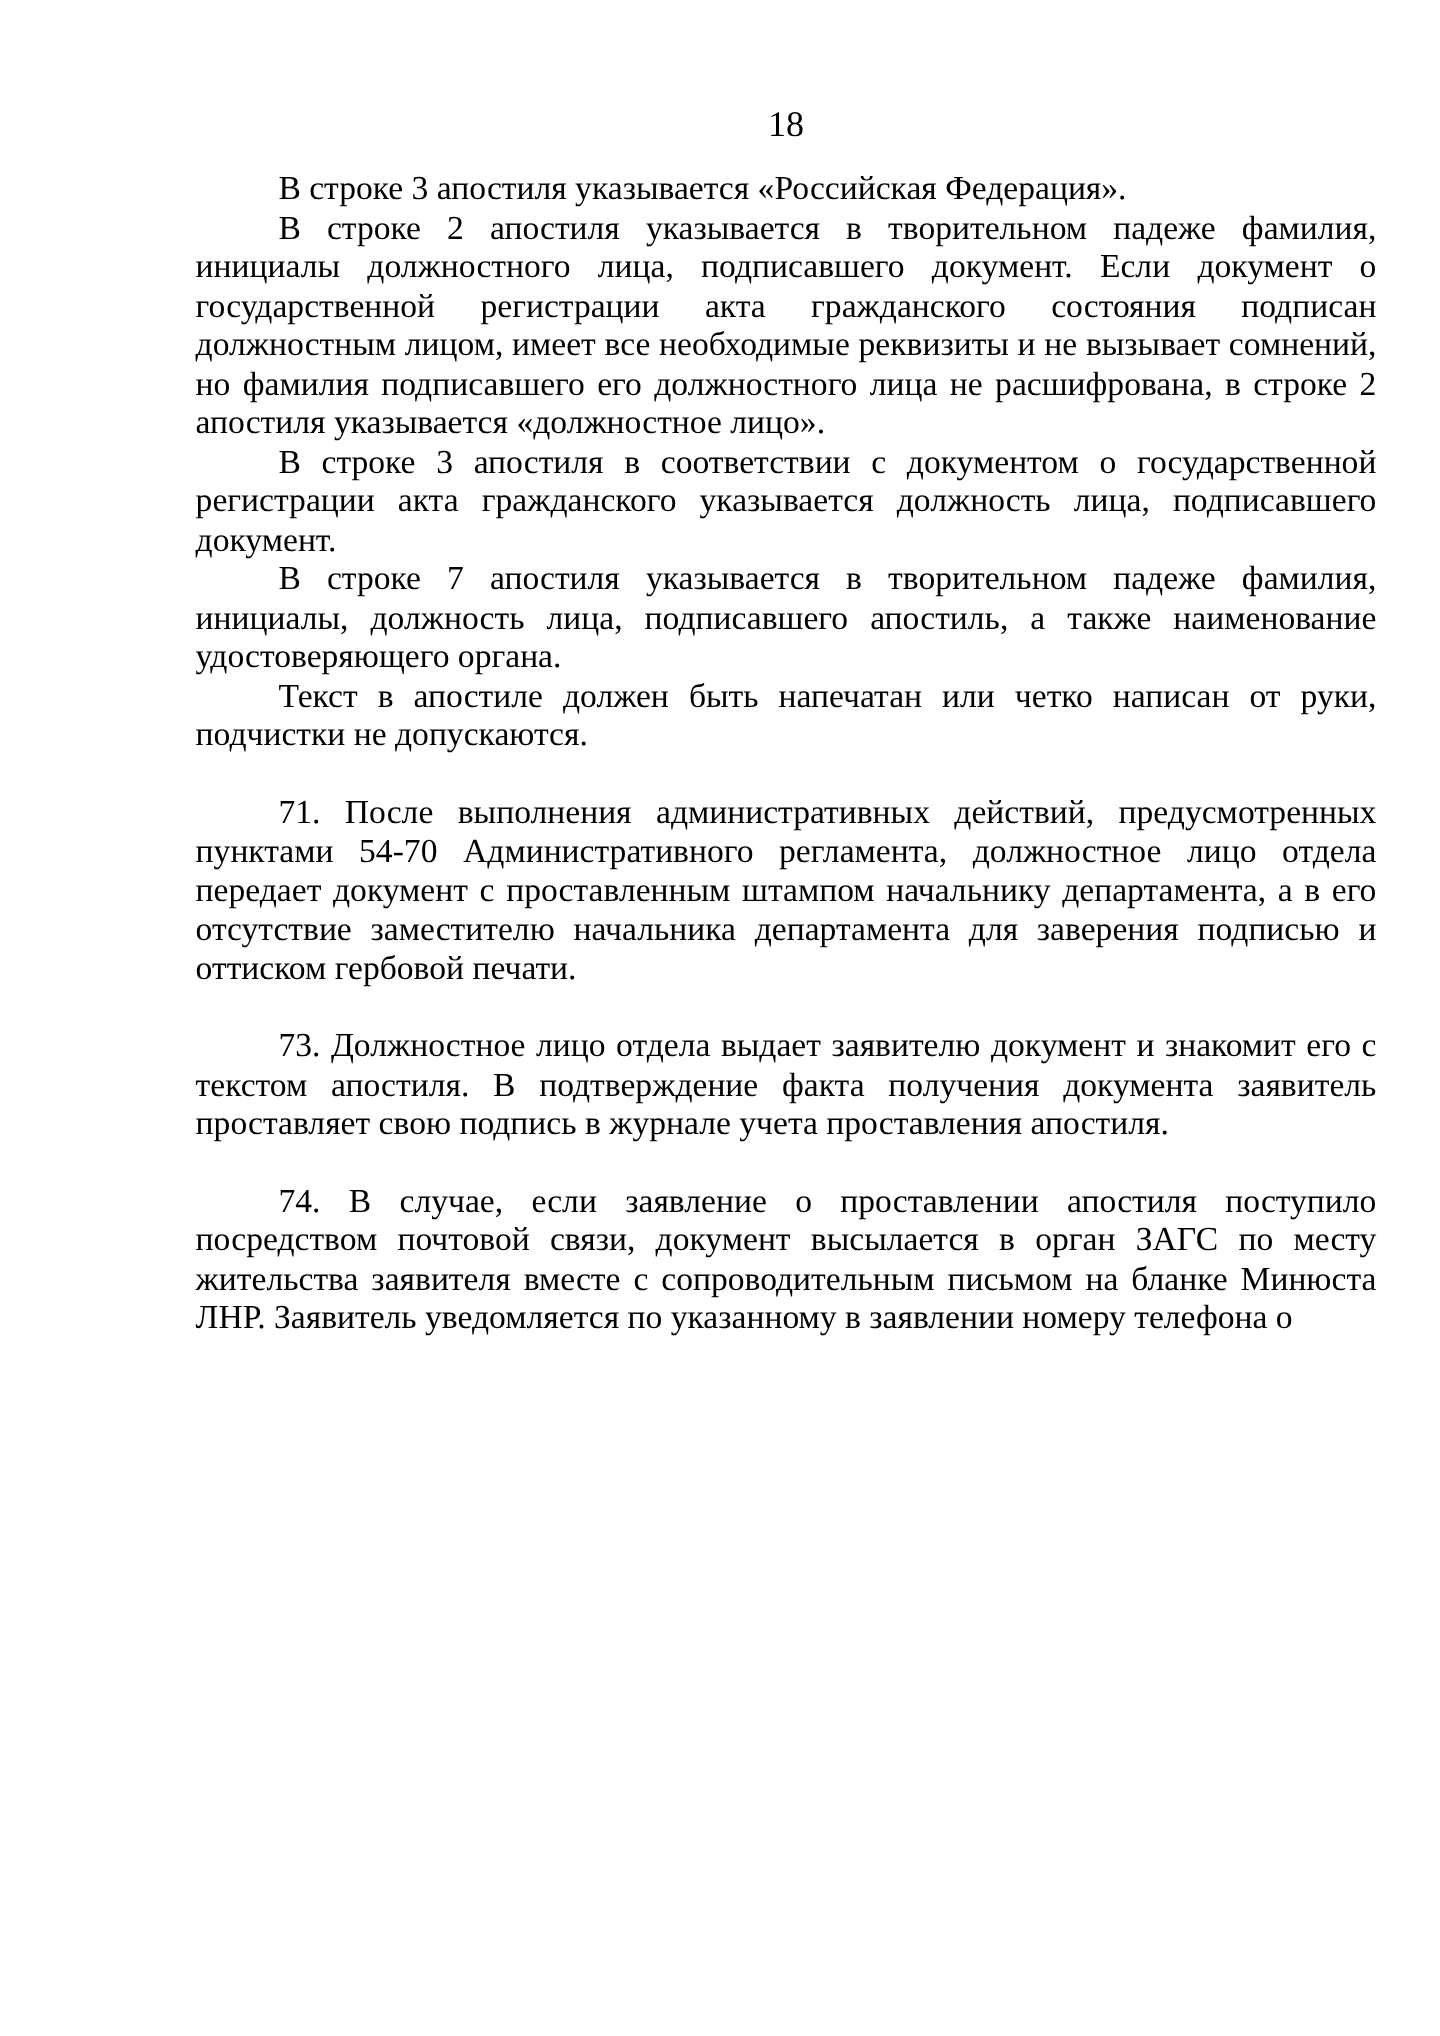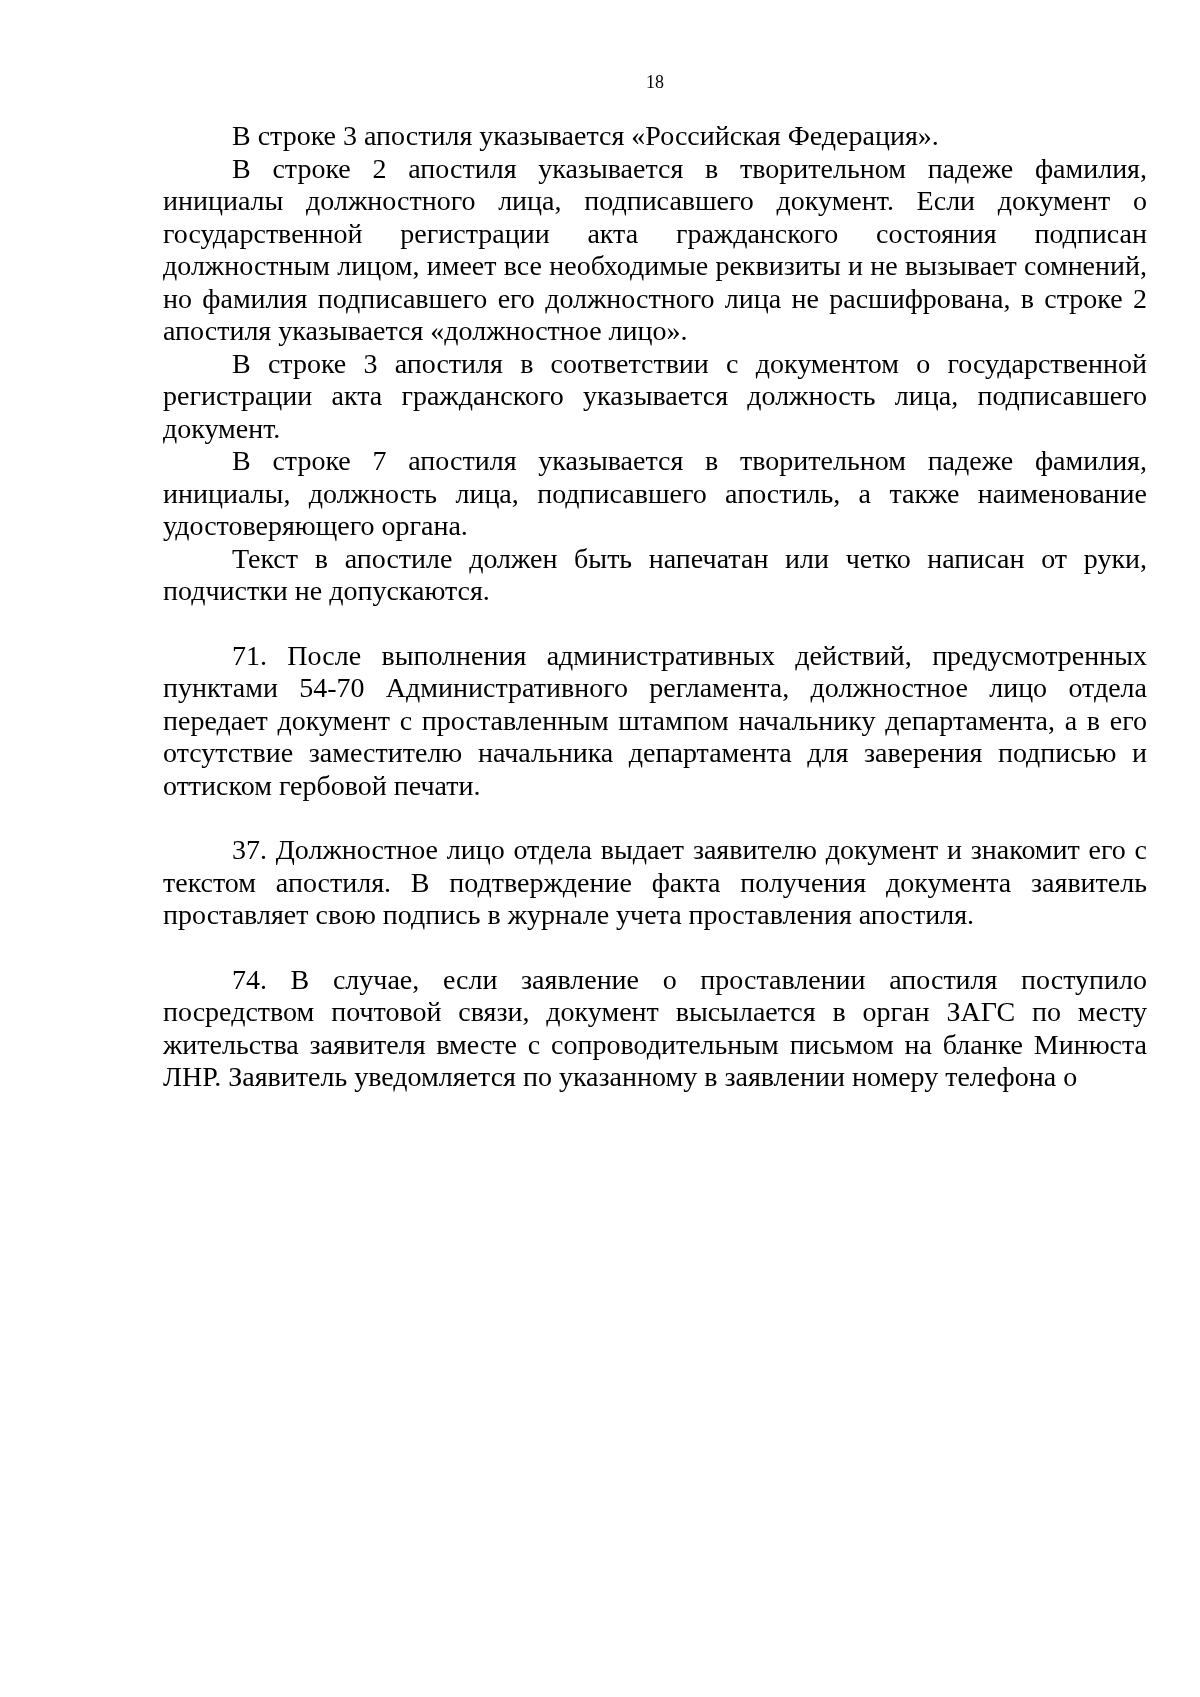--- a/index.html
+++ b/index.html
@@ -15,23 +15,23 @@
     color: #000000;
     font-family: "Liberation Serif", "DejaVu Serif", serif;
     overflow: hidden;
     box-sizing: border-box;
   }
   .content {
     margin-left: 163px;
     width: 984px;
   }
   .page-number {
-    margin-top: 66px;
+    margin-top: 88px;
     text-align: center;
-    font-size: 18px;
+    font-size: 30px;
     line-height: 32px;
   }
   .body-text {
     margin-top: 22px;
     font-size: 28px;
     line-height: 32.5px;
     text-align: justify;
   }
   .body-text p {
     margin: 0;
@@ -48,17 +48,17 @@
 <div class="page">
   <div class="content">
     <div class="page-number">18</div>
     <div class="body-text">
       <p>В строке 3 апостиля указывается «Российская Федерация».</p>
       <p>В строке 2 апостиля указывается в творительном падеже фамилия, инициалы должностного лица, подписавшего документ. Если документ о государственной регистрации акта гражданского состояния подписан должностным лицом, имеет все необходимые реквизиты и не вызывает сомнений, но фамилия подписавшего его должностного лица не расшифрована, в строке 2 апостиля указывается «должностное лицо».</p>
       <p>В строке 3 апостиля в соответствии с документом о государственной регистрации акта гражданского указывается должность лица, подписавшего документ.</p>
       <p>В строке 7 апостиля указывается в творительном падеже фамилия, инициалы, должность лица, подписавшего апостиль, а также наименование удостоверяющего органа.</p>
       <p>Текст в апостиле должен быть напечатан или четко написан от руки, подчистки не допускаются.</p>
       <p class="gap">71. После выполнения административных действий, предусмотренных пунктами 54-70 Административного регламента, должностное лицо отдела передает документ с проставленным штампом начальнику департамента, а в его отсутствие заместителю начальника департамента для заверения подписью и оттиском гербовой печати.</p>
-      <p class="gap">37. Должностное лицо отдела выдает заявителю документ и знакомит его с текстом апостиля. В подтверждение факта получения документа заявитель проставляет свою подпись в журнале учета проставления апостиля.</p>
+      <p class="gap">73. Должностное лицо отдела выдает заявителю документ и знакомит его с текстом апостиля. В подтверждение факта получения документа заявитель проставляет свою подпись в журнале учета проставления апостиля.</p>
       <p class="gap">74. В случае, если заявление о проставлении апостиля поступило посредством почтовой связи, документ высылается в орган ЗАГС по месту жительства заявителя вместе с сопроводительным письмом на бланке Минюста ЛНР. Заявитель уведомляется по указанному в заявлении номеру телефона о</p>
     </div>
   </div>
 </div>
 
 </body></html>

